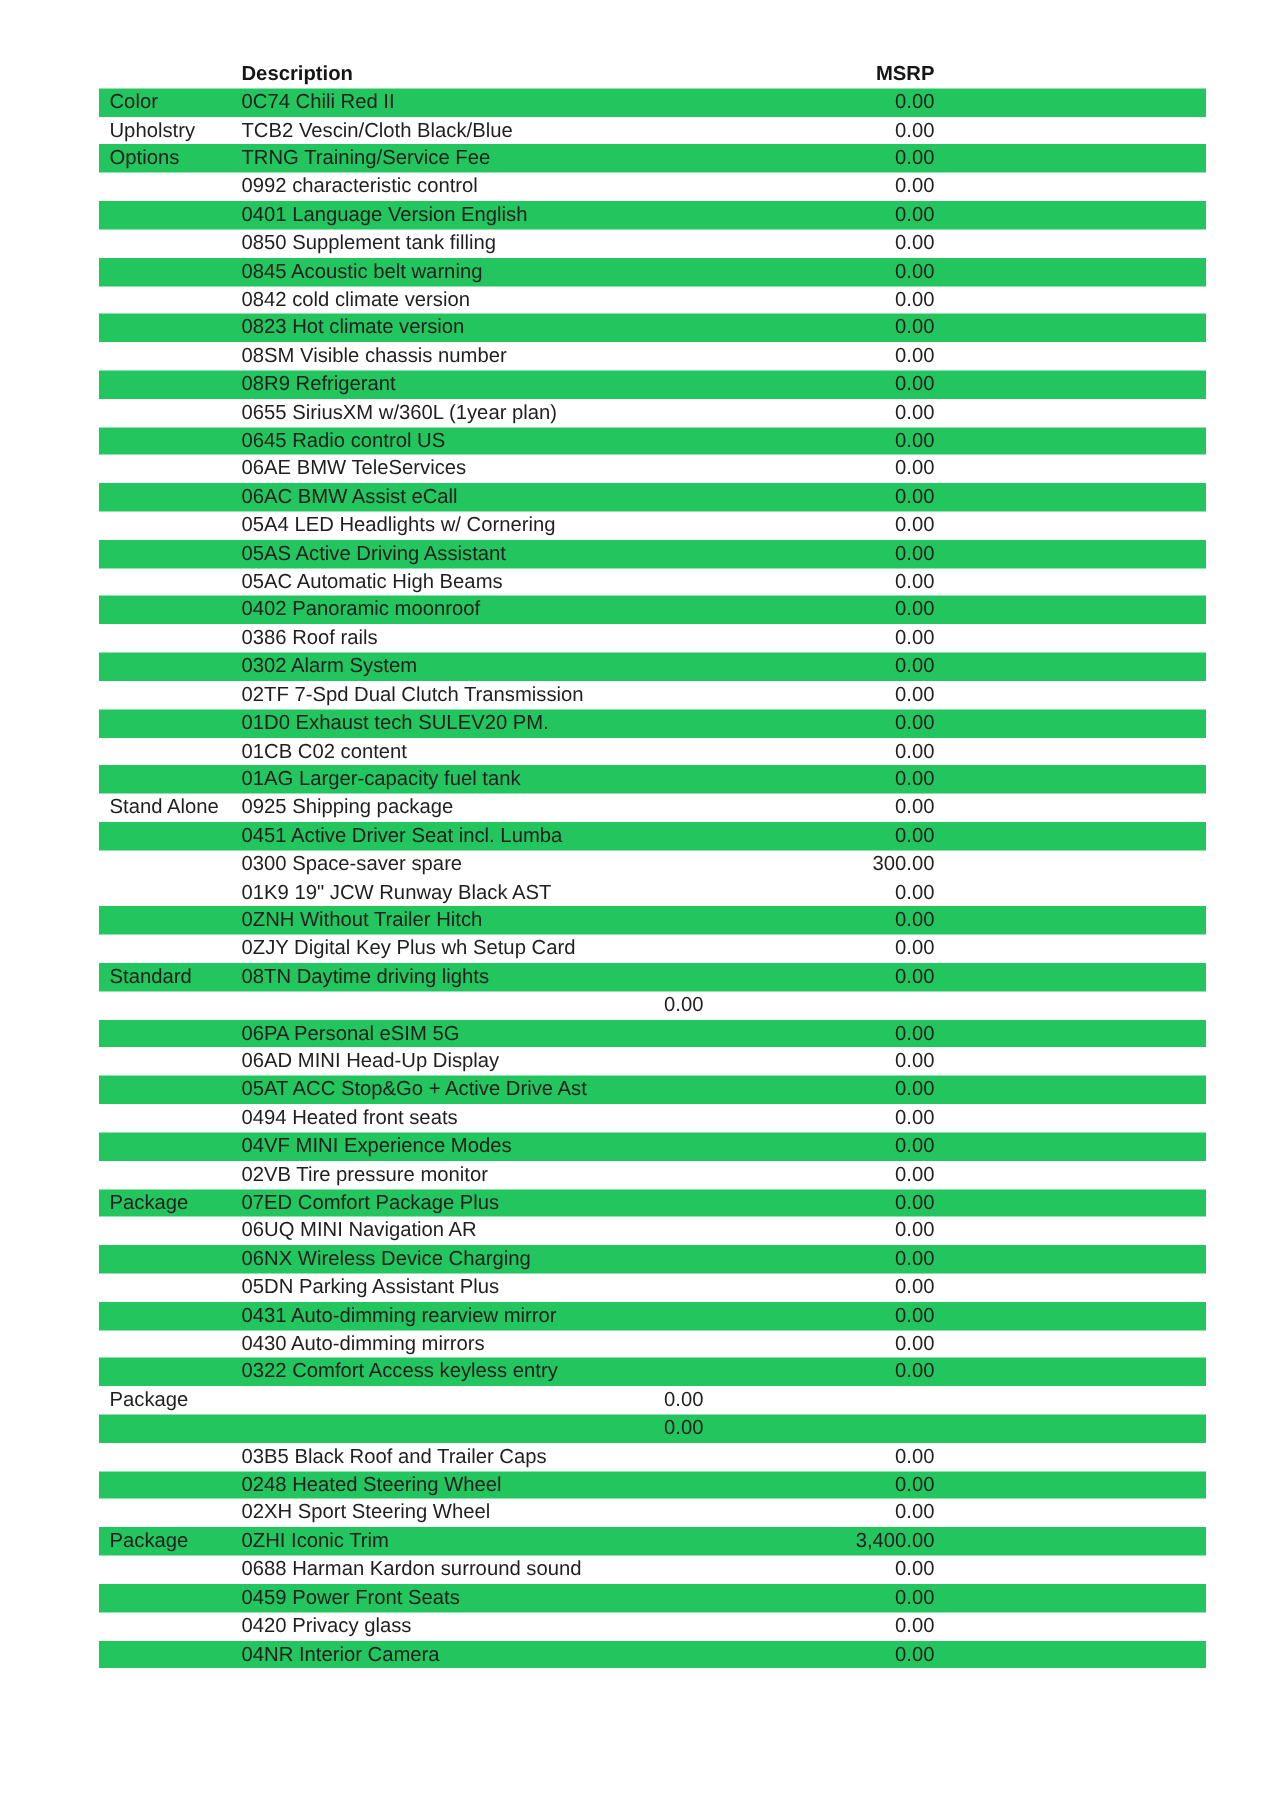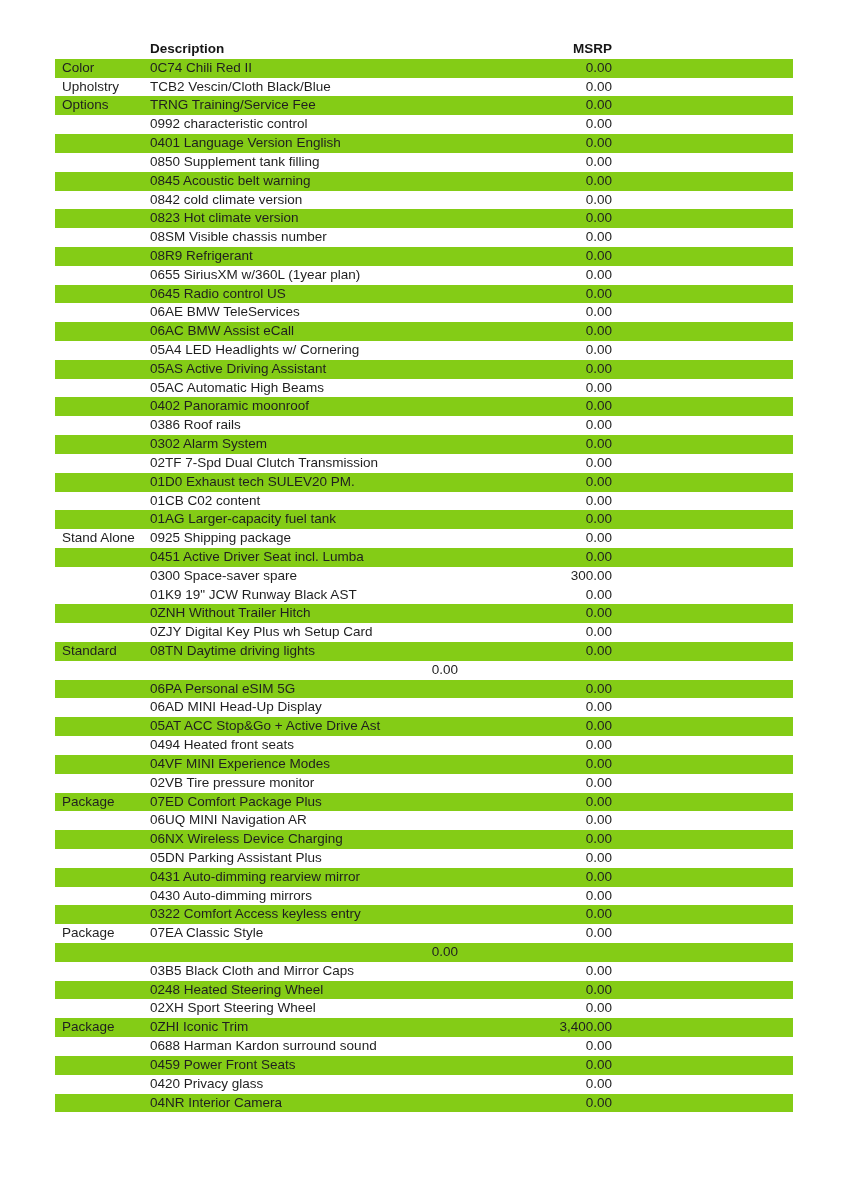--- a/index.html
+++ b/index.html
@@ -11,35 +11,35 @@
     position: relative;
     width: 848px;
     height: 1200px;
     background: #ffffff;
     font-family: "Liberation Sans", sans-serif;
     color: #1f1f1f;
     overflow: hidden;
   }
   .options-table {
     position: absolute;
-    left: 55px;
+    left: 66px;
     top: 40px;
     width: 738px;
   }
   .row {
     display: grid;
     grid-template-columns: 93px 310px 154px 181px;
     height: 18.82px;
     align-items: center;
     font-size: 13.5px;
     line-height: 18.82px;
     white-space: nowrap;
   }
   .row.alt {
-    background: #84cc16;
+    background: #22c55e;
   }
   .row.header-row {
     font-weight: bold;
     color: #161616;
   }
   .cell { overflow: visible; }
   .cell.cat  { padding-left: 7px; }
   .cell.desc { padding-left: 2px; }
   .cell.msrp { text-align: right; }
   .cell.spacer { }
@@ -374,34 +374,33 @@
 
   <div class="row alt">
     <div class="cell cat"></div>
     <div class="cell desc">0322 Comfort Access keyless entry</div>
     <div class="cell msrp">0.00</div>
     <div class="cell spacer"></div>
   </div>
 
   <div class="row">
     <div class="cell cat">Package</div>
-    <div class="cell desc">07EA Classic Style</div>
-    <div class="cell msrp">0.00</div>
-    <div class="cell spacer"></div>
-  </div>
-
-  <div class="row alt">
-    <div class="cell cat"></div>
-    <div class="cell msrp">0.00</div>
-    <div class="cell spacer"></div>
-  </div>
-
-  <div class="row">
-    <div class="cell cat"></div>
-    <div class="cell desc">03B5 Black Cloth and Mirror Caps</div>
+    <div class="cell msrp">0.00</div>
+    <div class="cell spacer"></div>
+  </div>
+
+  <div class="row alt">
+    <div class="cell cat"></div>
+    <div class="cell msrp">0.00</div>
+    <div class="cell spacer"></div>
+  </div>
+
+  <div class="row">
+    <div class="cell cat"></div>
+    <div class="cell desc">03B5 Black Roof and Trailer Caps</div>
     <div class="cell msrp">0.00</div>
     <div class="cell spacer"></div>
   </div>
 
   <div class="row alt">
     <div class="cell cat"></div>
     <div class="cell desc">0248 Heated Steering Wheel</div>
     <div class="cell msrp">0.00</div>
     <div class="cell spacer"></div>
   </div>

